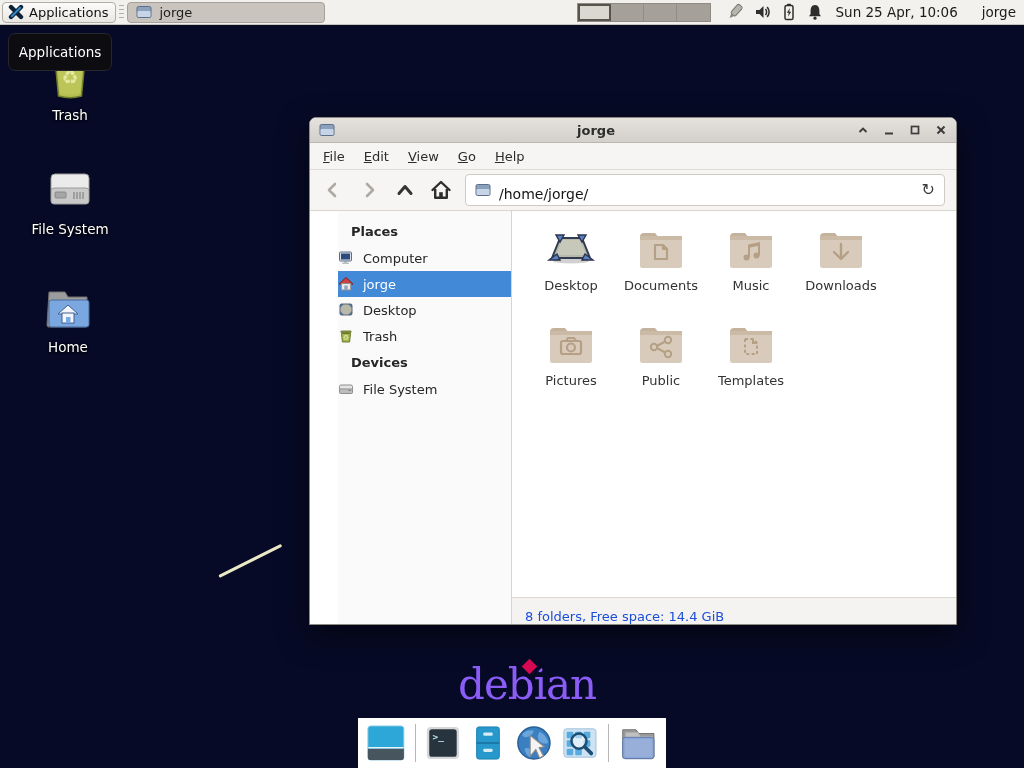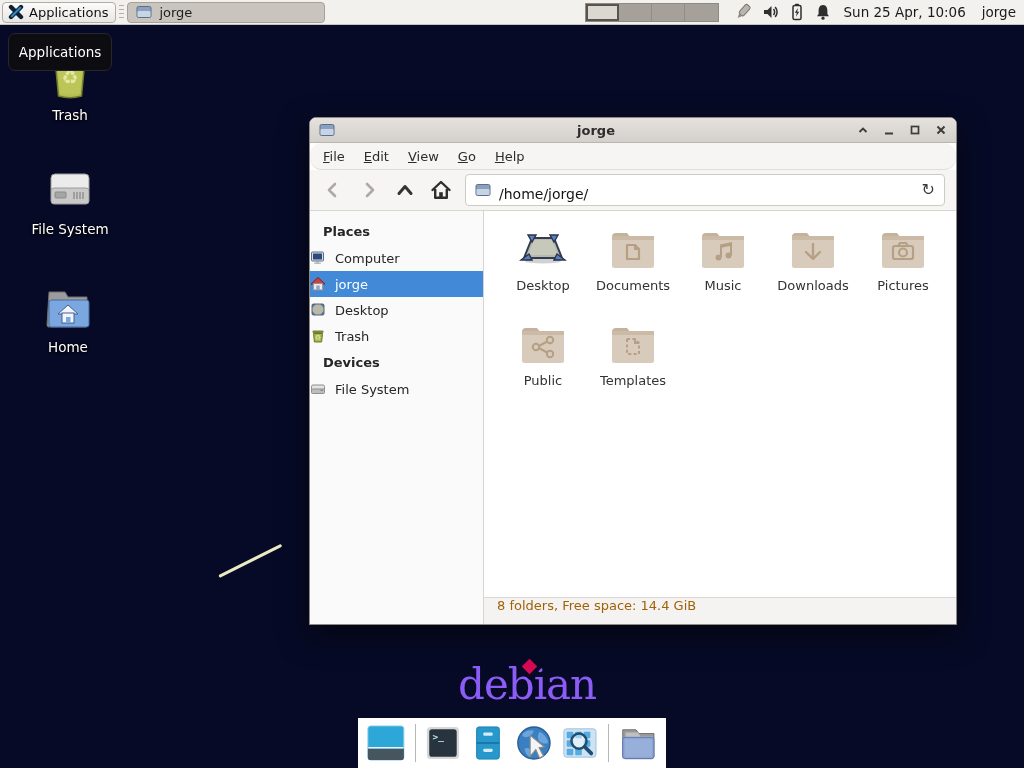--- a/index.html
+++ b/index.html
@@ -30,21 +30,21 @@
     padding:0 8px; background:#c9c5be; border:1px solid #a5a199; border-radius:4px;
     font-size:13px; color:#1d1d1d;
   }
   .panel-spacer { flex:1; }
   .pager { display:flex; height:19px; margin-right:14px; border:1px solid #8f8b83; background:#a5a19a; }
   .pager .ws { width:33px; height:100%; border-right:1px solid #918d85; }
   .pager .ws:last-child { border-right:none; }
   .pager .ws.active { background:#dbd8d2; outline:2px solid #57544d; outline-offset:-2px; }
   .tray { display:flex; align-items:center; gap:9px; margin-right:12px; }
   .tray svg { display:block; }
-  .clock { font-size:13.5px; margin-right:16px; white-space:nowrap; }
+  .clock { font-size:13.5px; margin-right:24px; white-space:nowrap; }
   .panel-user { font-size:13.5px; margin-right:8px; }
   
   .tooltip {
     position:absolute; left:8px; top:33px; width:104px; height:38px;
     background:#0c0c11; border:1px solid #26262e; border-radius:7px;
     color:#fff; font-size:13.5px; display:flex; align-items:center; justify-content:center;
     z-index:60;
   }
   
   .desk-icon {
@@ -71,58 +71,58 @@
     height:25px; flex:0 0 25px; background:linear-gradient(#e5e2dd,#d3d0cb);
     border-bottom:1px solid #b9b5af; border-radius:6px 6px 0 0;
     display:flex; align-items:center; padding:0 9px; gap:6px;
   }
   .title-text { flex:1; text-align:center; font-size:13px; font-weight:bold; color:#2c2c2c; }
   .win-ctrls { display:flex; align-items:center; gap:14px; }
   .win-ctrls svg { display:block; }
   .menubar {
     height:27px; flex:0 0 27px; background:#f6f5f3; border-bottom:1px solid #e0ddd8;
     display:flex; align-items:center; gap:19px; padding-left:13px;
-    font-size:13px; color:#2c2c2c;border-radius:12px;
+    font-size:13px; color:#2c2c2c;
   }
   .toolbar {
     height:41px; flex:0 0 41px; background:#f6f5f3; border-bottom:1px solid #d9d6d0;
     display:flex; align-items:center; padding:0 11px; gap:12px;
   }
   .tool-ico { display:flex; align-items:center; justify-content:center; width:24px; height:24px; }
   .pathbar {
     flex:1; height:32px; background:#fff; border:1px solid #cecbc4; border-radius:4px;
     display:flex; align-items:center; gap:8px; padding:0 9px;
   }
   .pathbar input {
     flex:1; border:none; outline:none; font-size:14px; color:#141414;
     font-family:"DejaVu Sans","Liberation Sans",sans-serif; background:transparent;margin-top:8px;
   }
   .reload { font-size:16px; color:#3a3a3a; line-height:1; }
-  .win-body { flex:1; display:flex; min-height:0; }
+  .win-body { flex:1; display:flex; min-height:0;margin-left:28px; }
   .sidebar {
     width:174px; flex:0 0 174px; background:#fbfafa; border-right:1px solid #d8d5d0;
     padding-top:7px; font-size:13px;
   }
   .side-header { font-weight:bold; color:#262626; padding:6px 0 6px 13px; }
   .side-item { display:flex; align-items:center; gap:9px; height:26px; color:#262626; }
   .side-item svg { flex:0 0 auto; }
   .side-item.selected { background:#4289d8; color:#fff; }
   .main { flex:1; display:flex; flex-direction:column; min-width:0; }
   .filegrid {
     flex:1; display:flex; flex-wrap:wrap; align-content:flex-start;
     padding:12px 0 0 14px;
   }
   .file-cell {
     width:90px; height:95px; display:flex; flex-direction:column; align-items:center;
   }
   .file-cell svg { margin-top:6px; }
   .file-cell .lbl { margin-top:7px; font-size:13px; color:#333; }
   .statusbar {
     height:27px; flex:0 0 27px; background:#f4f3f1; border-top:1px solid #dbd8d3;
-    display:flex; align-items:flex-start; padding-left:13px; font-size:13px; color:#a16207;
+    display:flex; align-items:flex-end; padding-left:13px; font-size:13px; color:#1d4ed8;
   }
   
   .debian {
     position:absolute; left:458px; top:660px; z-index:5;
     font-family:"DejaVu Serif","Liberation Serif",serif;
     font-size:42px; color:#8b5cf6; letter-spacing:-1px;
   }
   .debian .diamond {
     position:absolute; left:66px; top:1px; width:11px; height:11px;
     background:#d70a53; transform:rotate(45deg);

